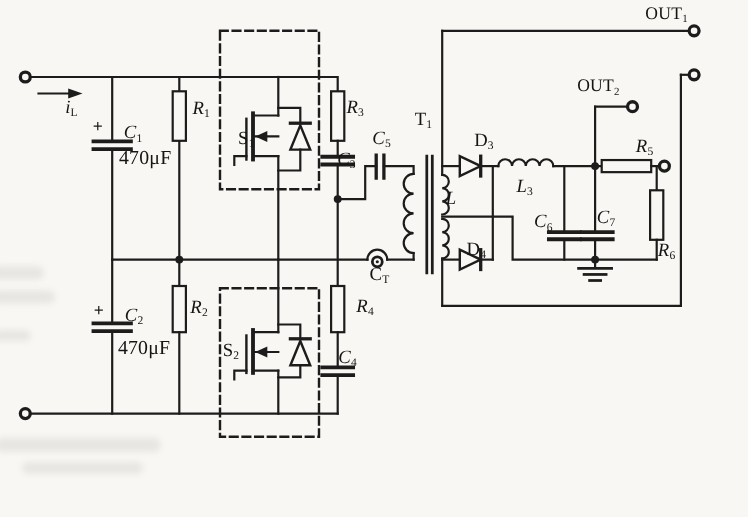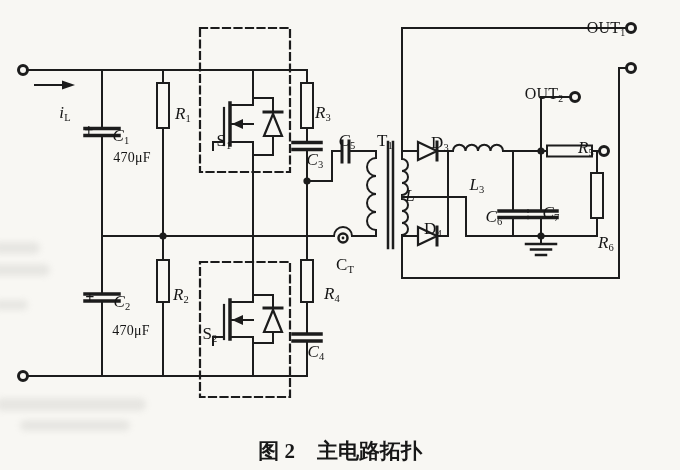--- a/index.html
+++ b/index.html
@@ -7,26 +7,25 @@
     position:relative;width:680px;height:470px;overflow:hidden;
     background:#f8f7f3;
     font-family:"Liberation Serif","DejaVu Serif",serif;
     color:#1c1c1c;
   }
   svg{position:absolute;left:0;top:0;}
   .lbl{
     position:absolute;transform:translate(-50%,-50%);
     font-size:17px;line-height:1;white-space:nowrap;color:#151515;
     letter-spacing:0.2px;
-    margin-top:15px;
   }
   .lbl .b{font-style:normal;}
   .lbl.it .b{font-style:italic;}
   .lbl sub{font-size:0.62em;vertical-align:-0.28em;line-height:1;}
-  .val{font-size:14px;}
+  .val{font-size:18px;}
   .caps{font-size:16px;}
   .plus{font-size:16px;font-weight:bold;}
   .caption{
     position:absolute;left:0;right:0;top:438px;height:26px;
     display:flex;justify-content:center;align-items:center;gap:22px;
     font-size:21px;font-weight:600;color:#181818;
   }
   .ghost{
     position:absolute;background:#9a9a96;opacity:.18;border-radius:6px;
     filter:blur(3px);
@@ -262,36 +261,32 @@
 
   <span class="lbl it" style="left:183px;top:100px"><span class="b">R</span><sub>1</sub></span>
   <span class="lbl it" style="left:181px;top:281px"><span class="b">R</span><sub>2</sub></span>
 
   <span class="lbl" style="left:224px;top:127px"><span class="b">S</span><sub>1</sub></span>
   <span class="lbl" style="left:210px;top:320px"><span class="b">S</span><sub>2</sub></span>
 
   <span class="lbl it" style="left:323px;top:99px"><span class="b">R</span><sub>3</sub></span>
   <span class="lbl it" style="left:315px;top:146px"><span class="b">C</span><sub>3</sub></span>
   <span class="lbl it" style="left:332px;top:280px"><span class="b">R</span><sub>4</sub></span>
-  <span class="lbl it" style="left:316px;top:338px"><span class="b">C</span><sub>4</sub></span>
+  <span class="lbl it" style="left:316px;top:326px"><span class="b">C</span><sub>4</sub></span>
 
   <span class="lbl it" style="left:347px;top:127px"><span class="b">C</span><sub>5</sub></span>
-  <span class="lbl" style="left:385px;top:127px"><span class="b">T</span><sub>1</sub></span>
+  <span class="lbl" style="left:385px;top:110px"><span class="b">T</span><sub>1</sub></span>
   <span class="lbl" style="left:345px;top:251px"><span class="b">C</span><sub>T</sub></span>
 
   <span class="lbl" style="left:440px;top:129px"><span class="b">D</span><sub>3</sub></span>
-  <span class="lbl" style="left:433px;top:215px"><span class="b">D</span><sub>4</sub></span>
+  <span class="lbl" style="left:433px;top:228px"><span class="b">D</span><sub>4</sub></span>
   <span class="lbl it" style="left:410px;top:182px"><span class="b">L</span><sub></sub></span>
   <span class="lbl it" style="left:477px;top:171px"><span class="b">L</span><sub>3</sub></span>
 
   <span class="lbl it" style="left:494px;top:203px"><span class="b">C</span><sub>6</sub></span>
   <span class="lbl it" style="left:551px;top:199px"><span class="b">C</span><sub>7</sub></span>
   <span class="lbl it" style="left:586px;top:134px"><span class="b">R</span><sub>5</sub></span>
   <span class="lbl it" style="left:606px;top:229px"><span class="b">R</span><sub>6</sub></span>
 
   <span class="lbl caps" style="left:606px;top:14px"><span class="b">OUT</span><sub>1</sub></span>
   <span class="lbl caps" style="left:544px;top:80px"><span class="b">OUT</span><sub>2</sub></span>
 
-  <div class="caption">
-    <span>图 2</span>
-    <span>主电路拓扑</span>
-  </div>
 </div>
 
 </body></html>

